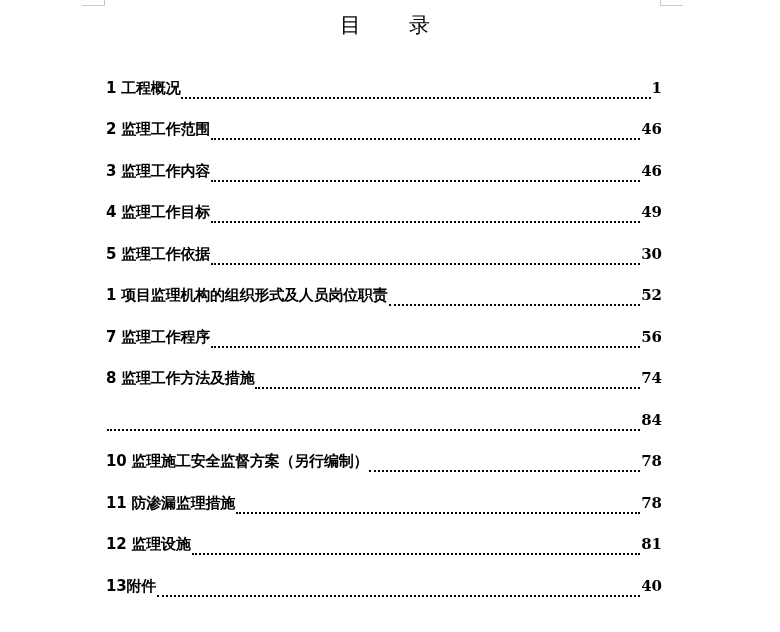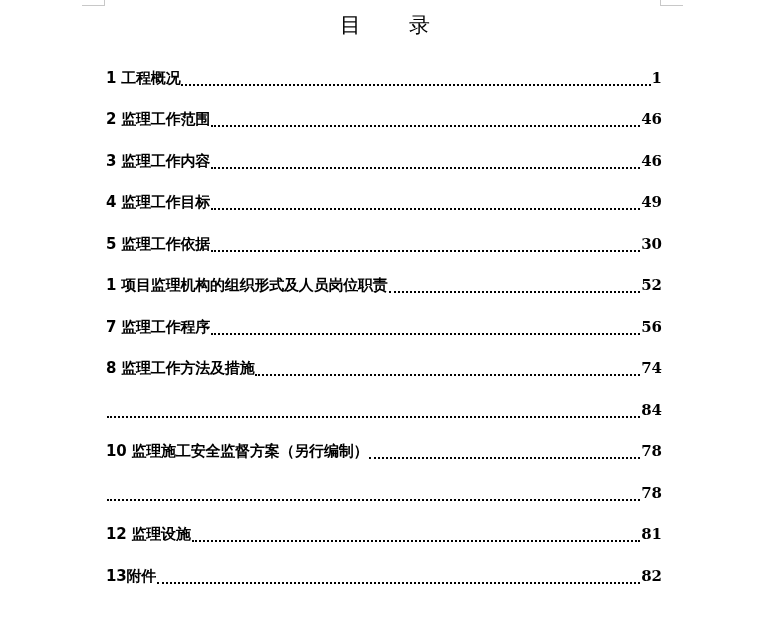--- a/index.html
+++ b/index.html
@@ -47,21 +47,21 @@
     }
     .toc {
       position: absolute;
       left: 106px;
       top: 57px;
       width: 556px;
     }
     .toc-row {
       height: 41.5px;
       display: flex;
-      align-items: center;
+      align-items: flex-end;
       font-size: 15px;
       line-height: 22px;
       font-weight: bold;
       cursor: pointer;
     }
     .toc-label {
       white-space: nowrap;
       font-family: "DejaVu Sans", sans-serif;
       font-weight: bold;
       letter-spacing: -0.2px;
@@ -135,26 +135,27 @@
   <div class="toc-row">
     <span class="toc-leader"></span>
     <span class="toc-page">84</span>
   </div>
   <div class="toc-row">
     <span class="toc-label">10 监理施工安全监督方案（另行编制）</span>
     <span class="toc-leader"></span>
     <span class="toc-page">78</span>
   </div>
   <div class="toc-row">
+    <span class="toc-label">11 防渗漏监理措施</span>
     <span class="toc-leader"></span>
     <span class="toc-page">78</span>
   </div>
   <div class="toc-row">
     <span class="toc-label">12 监理设施</span>
     <span class="toc-leader"></span>
     <span class="toc-page">81</span>
   </div>
   <div class="toc-row">
     <span class="toc-label">13附件</span>
     <span class="toc-leader"></span>
-    <span class="toc-page">82</span>
+    <span class="toc-page">40</span>
   </div>
 </div>
 
 </body></html>

